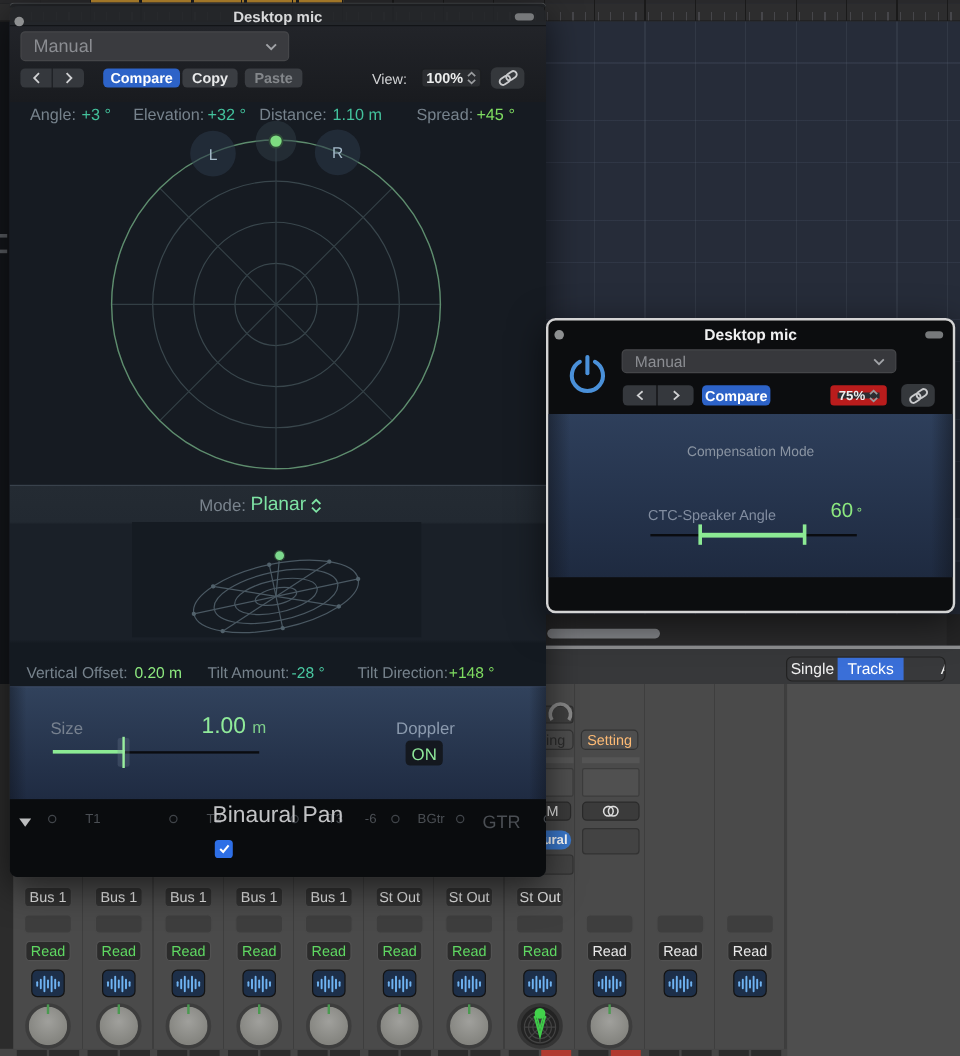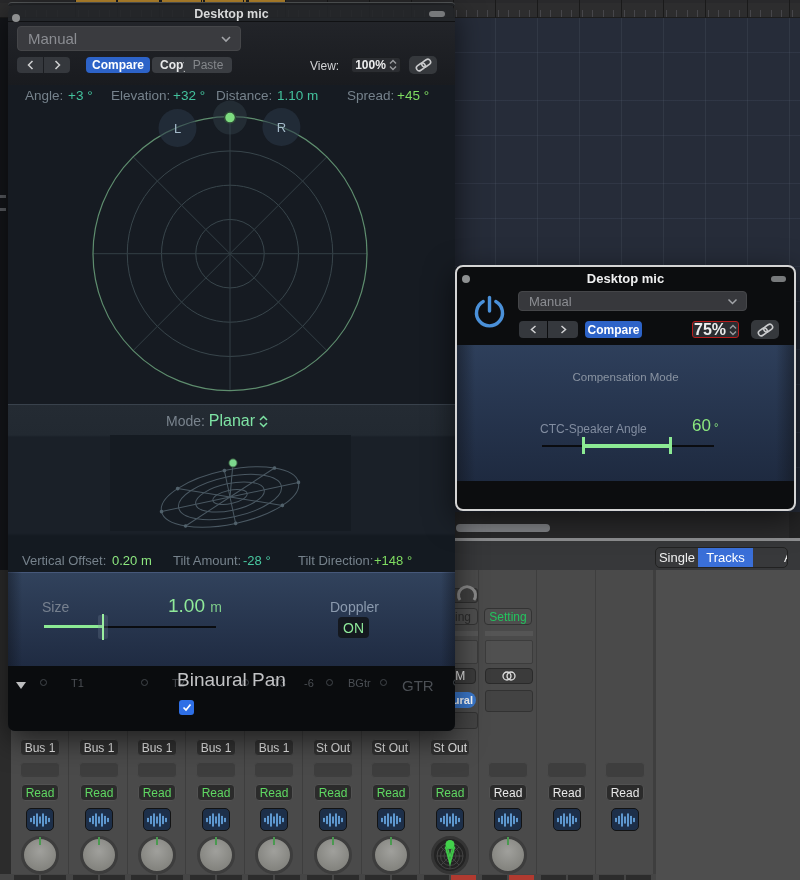--- a/index.html
+++ b/index.html
@@ -293,21 +293,21 @@
       <div style="position:absolute;left:448px;top:588px;width:30px;height:15px;background:#3f3f3f;border:1px solid #2e2e2e;border-radius:3px;"></div>
       <svg style="position:absolute;left:456px;top:584px;" width="22" height="22" viewBox="0 0 22 22">
         <path d="M 4,16 A 8.5 8.5 0 1 1 18,16" fill="none" stroke="#8a8a8a" stroke-width="3"></path>
       </svg>
       <div style="position:absolute;left:448px;top:608px;width:30px;height:17px;background:#4e4e4e;border:1px solid #333;border-radius:4px;display:flex;align-items:center;justify-content:center;color:#2b2b2b;font-size:12px;">ing</div>
       <div style="position:absolute;left:448px;top:631px;width:30px;height:5px;background:#555;"></div>
       <div style="position:absolute;left:448px;top:640px;width:30px;height:24px;background:#505050;border:1px solid #3c3c3c;border-radius:2px;"></div>
       <div style="position:absolute;left:436px;top:668px;width:40px;height:16px;background:#3b3b3b;border:1px solid #2a2a2a;border-radius:4px;display:flex;align-items:center;justify-content:center;color:#e6e6e6;font-size:12px;">DM</div>
       <div style="position:absolute;left:426px;top:692px;width:50px;height:16px;background:#3a78cc;border-radius:8px;display:flex;align-items:center;justify-content:center;color:#fff;font-size:11px;font-weight:bold;">Binaural</div>
       <div style="position:absolute;left:448px;top:712px;width:30px;height:17px;background:#434343;border:1px solid #323232;border-radius:3px;"></div>
-      <div style="position:absolute;left:484px;top:608px;width:48px;height:17px;background:#4e4e4e;border:1px solid #333;border-radius:4px;display:flex;align-items:center;justify-content:center;color:#22c55e;font-size:12px;">Setting</div>
+      <div style="position:absolute;left:484px;top:608px;width:48px;height:17px;background:#4e4e4e;border:1px solid #333;border-radius:4px;display:flex;align-items:center;justify-content:center;color:#fdba74;font-size:12px;">Setting</div>
       <div style="position:absolute;left:485px;top:631px;width:48px;height:5px;background:#555;"></div>
       <div style="position:absolute;left:485px;top:640px;width:48px;height:24px;background:#505050;border:1px solid #3c3c3c;border-radius:2px;"></div>
       <div style="position:absolute;left:485px;top:668px;width:48px;height:16px;background:#3b3b3b;border:1px solid #2a2a2a;border-radius:4px;display:flex;align-items:center;justify-content:center;">
         <svg width="16" height="10" viewBox="0 0 16 10">
           <circle cx="6" cy="5" r="4" fill="none" stroke="#ddd" stroke-width="1.3"></circle>
           <circle cx="10" cy="5" r="4" fill="none" stroke="#ddd" stroke-width="1.3"></circle>
         </svg>
       </div>
       <div style="position:absolute;left:485px;top:690px;width:48px;height:22px;background:#434343;border:1px solid #323232;border-radius:3px;"></div>
     </div>
@@ -342,22 +342,22 @@
     <div class="abs" style="left:36px;top:52px;width:26px;height:16px;background:#35383d;border-radius:0 4px 4px 0;
         display:flex;align-items:center;justify-content:center;">
       <svg width="7" height="10" viewBox="0 0 7 10">
           <polyline points="1.5,1 5.5,5 1.5,9" fill="none" stroke="#d0d1d3" stroke-width="1.5"></polyline>
         </svg>
       </div>
     <div class="abs" style="left:78px;top:52px;width:64px;height:16px;background:#2d63c8;border-radius:4px;
         display:flex;align-items:center;justify-content:center;color:#fff;font-size:12px;font-weight:bold;">Compare</div>
     <div class="abs" style="left:144px;top:52px;width:46px;height:16px;background:#3a3d42;border-radius:4px;
         display:flex;align-items:center;justify-content:center;color:#e8e9ea;font-size:12px;font-weight:bold;">Copy</div>
-    <div class="abs" style="left:176px;top:52px;width:48px;height:16px;background:#3a3d42;border-radius:4px;
-        display:flex;align-items:center;justify-content:center;color:#84878b;font-size:12px;font-weight:normal;">Paste</div>
+    <div class="abs" style="left:196px;top:52px;width:48px;height:16px;background:#3a3d42;border-radius:4px;
+        display:flex;align-items:center;justify-content:center;color:#84878b;font-size:12px;font-weight:bold;">Paste</div>
     <div class="abs" style="left:302px;top:52px;height:18px;display:flex;align-items:center;color:#d2d3d5;font-size:12px;">View:</div>
     <div class="abs" style="left:343px;top:52px;width:50px;height:16px;background:#2b2d31;border:1px solid #1c1e21;border-radius:3px;
         display:flex;align-items:center;justify-content:center;color:#eceded;font-size:12px;font-weight:bold;">100%
       <svg width="8" height="12" viewBox="0 0 8 12" style="margin-left:3px;">
         <polyline points="1,4.5 4,1.5 7,4.5" fill="none" stroke="#9a9c9f" stroke-width="1.4"></polyline>
         <polyline points="1,7.5 4,10.5 7,7.5" fill="none" stroke="#9a9c9f" stroke-width="1.4"></polyline>
         </svg>
     </div>
     <div class="abs" style="left:401px;top:51px;width:28px;height:18px;background:#35383c;border-radius:5px;
         display:flex;align-items:center;justify-content:center;">
@@ -513,22 +513,22 @@
         </svg>
       </div>
     <div class="abs" style="left:91px;top:54px;width:30px;height:17px;background:#35383d;border-radius:0 4px 4px 0;
         display:flex;align-items:center;justify-content:center;">
       <svg width="7" height="9" viewBox="0 0 7 9">
           <polyline points="1.5,1 5.5,4.5 1.5,8" fill="none" stroke="#d0d1d3" stroke-width="1.5"></polyline>
         </svg>
       </div>
     <div class="abs" style="left:128px;top:54px;width:57px;height:17px;background:#2d63c8;border-radius:4px;
         display:flex;align-items:center;justify-content:center;color:#fff;font-size:12px;font-weight:bold;">Compare</div>
-    <div class="abs" style="left:235px;top:54px;width:47px;height:17px;background:#2b2d31;border:1px solid #b91c1c;border-radius:3px;
-        display:flex;align-items:center;justify-content:center;color:#eceded;font-size:16px;font-weight:bold;">75%
+    <div class="abs" style="left:235px;top:54px;width:47px;height:17px;background:#2b2d31;border:6px solid #b91c1c;border-radius:3px;
+        display:flex;align-items:center;justify-content:center;color:#eceded;font-size:11px;font-weight:bold;">75%
       <svg width="8" height="12" viewBox="0 0 8 12" style="margin-left:3px;">
         <polyline points="1,4.5 4,1.5 7,4.5" fill="none" stroke="#9a9c9f" stroke-width="1.4"></polyline>
         <polyline points="1,7.5 4,10.5 7,7.5" fill="none" stroke="#9a9c9f" stroke-width="1.4"></polyline>
         </svg>
     </div>
     <div class="abs" style="left:294px;top:53px;width:28px;height:19px;background:#35383c;border-radius:5px;
         display:flex;align-items:center;justify-content:center;">
       <svg width="17" height="14" viewBox="0 0 17 14">
         <g fill="none" stroke="#c9cacc" stroke-width="1.6" transform="rotate(-35 8.5 7)">
           <rect x="0.5" y="4.2" width="9.4" height="5.6" rx="2.8"></rect>

